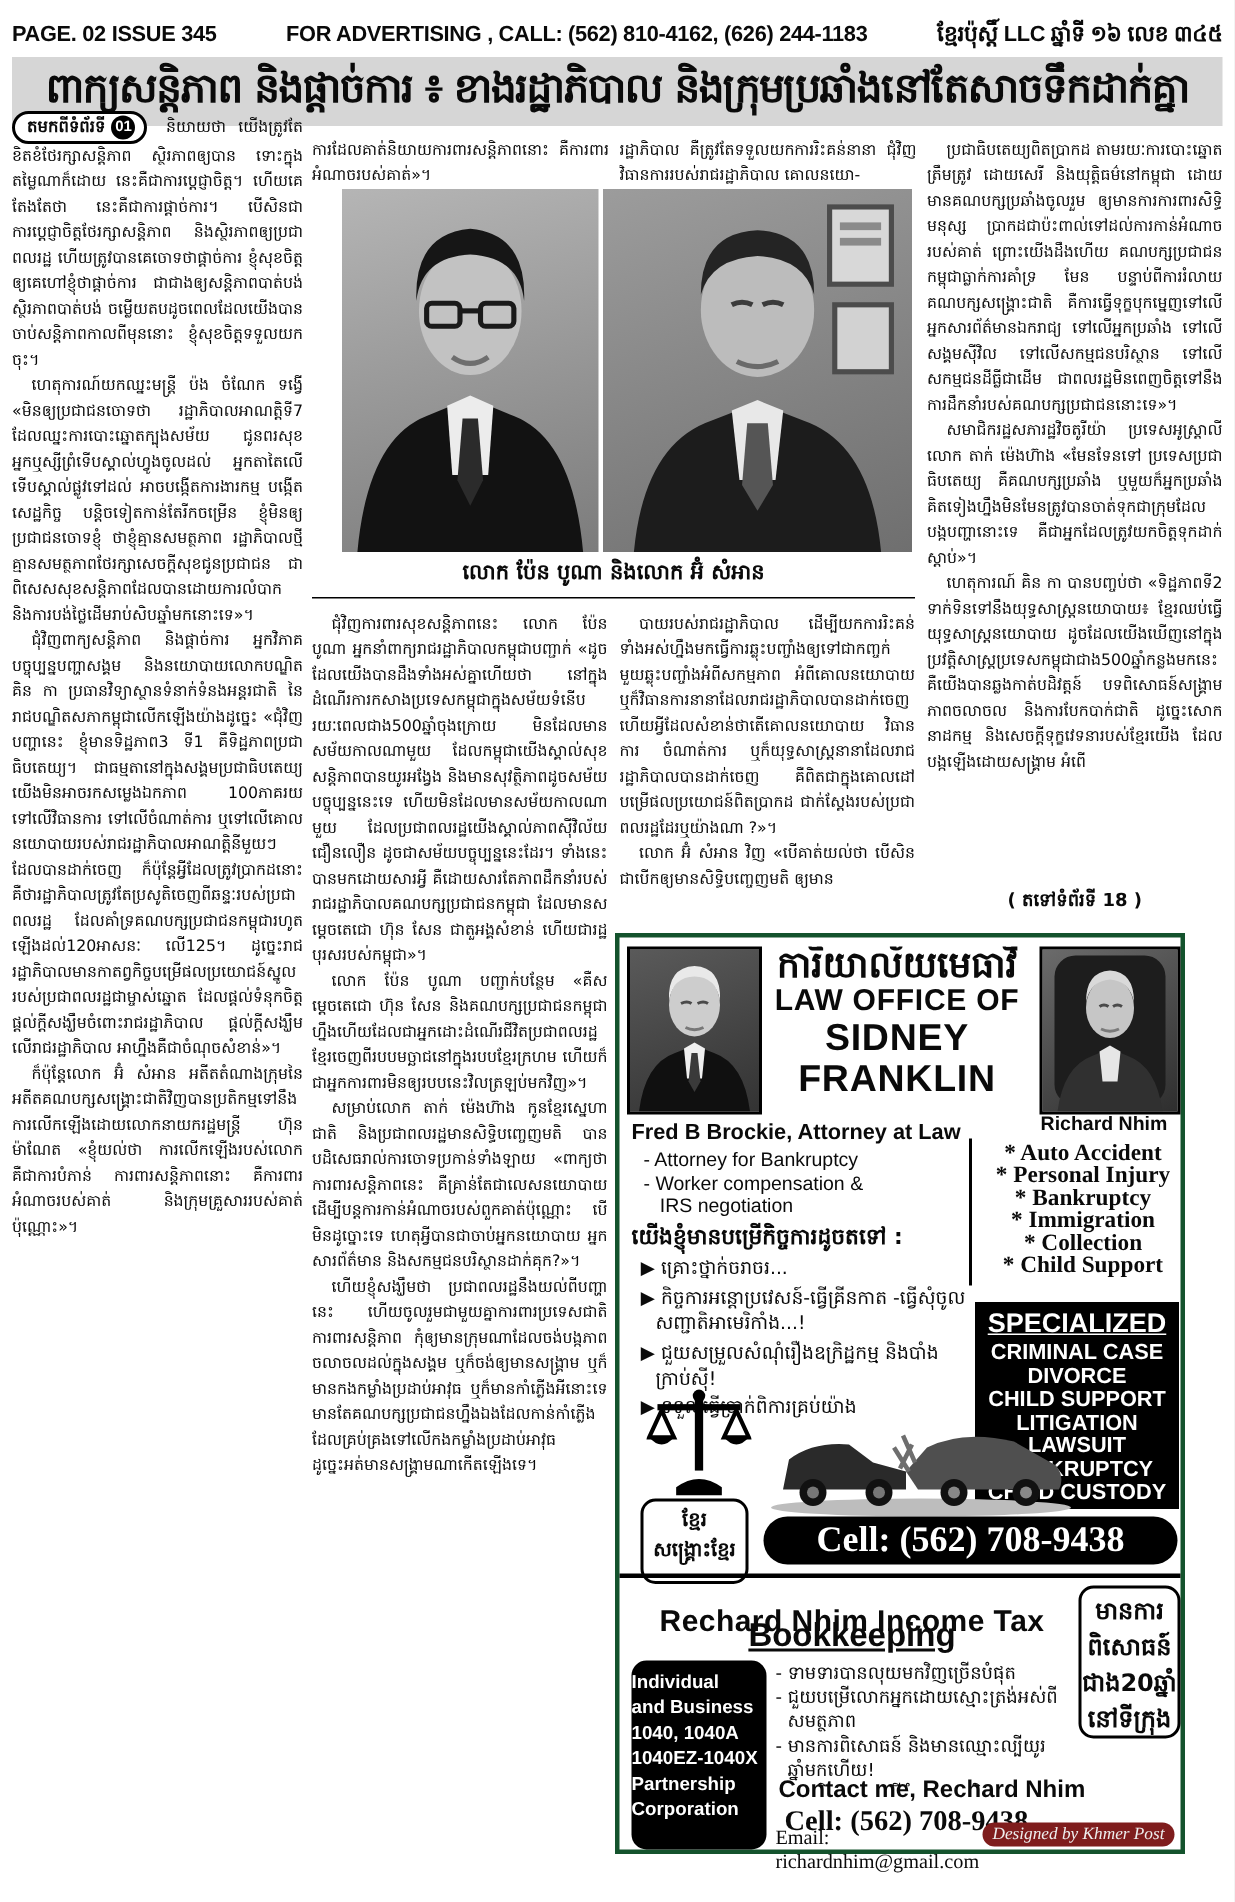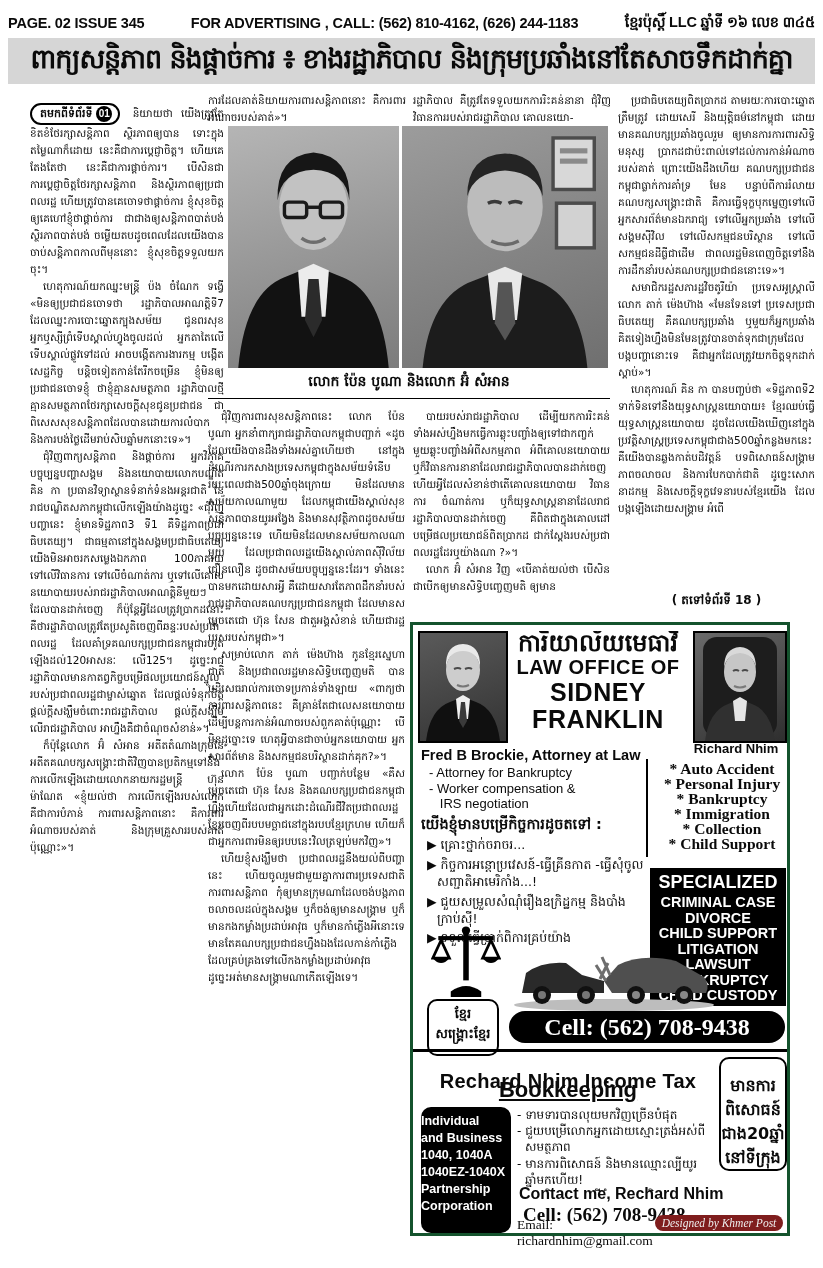--- a/index.html
+++ b/index.html
@@ -39,21 +39,21 @@
   .ad-title .t-law{font-family:"Liberation Sans",sans-serif;font-size:20px;font-weight:bold;display:block;letter-spacing:0.5px;}
   .ad-title .t-sid{font-family:"Liberation Sans",sans-serif;font-size:25px;font-weight:bold;display:block;letter-spacing:0.5px;}
   .att-name{font-family:"Liberation Sans",sans-serif;font-weight:bold;font-size:14.5px;}
   .att-lines p{margin:0;font-family:"Liberation Sans",sans-serif;font-size:13px;line-height:1.2;white-space:pre;}
   .rich-name{font-family:"Liberation Sans",sans-serif;font-weight:bold;font-size:13px;text-align:center;}
   .v-rule{border-left:2px solid #000;}
   .services p{margin:0;font-family:"Liberation Serif",serif;font-weight:bold;font-size:15.5px;line-height:15px;white-space:nowrap;}
   .kh-head{font-weight:bold;font-size:14.5px;white-space:nowrap;overflow:hidden;}
   .kh-bullets p{margin:0 0 3px 0;font-size:12.5px;line-height:1.35;text-indent:-10px;padding-left:10px;}
   .spec{background:#000;color:#fff;text-align:center;font-family:"Liberation Sans",sans-serif;font-weight:bold;}
-  .spec .sp-h{font-size:18px;margin:4px 0 2px 0;}
+  .spec .sp-h{font-size:18px;text-decoration:underline;margin:4px 0 2px 0;}
   .spec p{margin:0;font-size:14.5px;line-height:15.5px;}
   .kh-box{border:2px solid #000;border-radius:10px;text-align:center;font-weight:bold;font-size:13px;line-height:1.5;overflow:hidden;}
   .pill{background:#000;color:#fff;border-radius:22px;display:flex;align-items:center;justify-content:center;
         font-family:"Liberation Serif",serif;font-weight:bold;font-size:24px;}
   .tax-rule{border-top:3px solid #000;}
   .tax-title{font-family:"Liberation Sans",sans-serif;font-weight:bold;font-size:20px;text-align:center;letter-spacing:0.3px;margin-top:15px;}
   .tax-sub{font-family:"Liberation Sans",sans-serif;font-weight:bold;font-size:22px;text-decoration:underline;text-align:center;}
   .forms-box{background:#000;color:#fff;border-radius:8px;text-align:left;font-family:"Liberation Sans",sans-serif;
              font-weight:bold;}
   .forms-box p{margin:0;font-size:12.5px;line-height:17px;}
@@ -73,21 +73,21 @@
   <div class="abs masthead">
     <span>PAGE. 02  ISSUE 345</span>
     <span>FOR ADVERTISING ,  CALL: (562) 810-4162, (626) 244-1183</span>
     <span>ខ្មែរប៉ុស្តិ៍ LLC ឆ្នាំទី ១៦  លេខ ៣៤៥</span>
   </div>
 
   <div class="abs headline-bar">
     <span>ពាក្យសន្តិភាព និងផ្តាច់ការ ៖ ខាងរដ្ឋាភិបាល និងក្រុមប្រឆាំងនៅតែសាចទឹកដាក់គ្នា</span>
   </div>
 
-  <div class="abs kcol" style="left:8px;top:103px;width:194px;height:1138px;margin-left:22px;">
+  <div class="abs kcol" style="left:8px;top:74px;width:194px;height:1138px;">
     <p class="noindent">
       <span class="cont-pill">
         <span>តមកពីទំព័រទី</span>
         <span class="pg">01</span>
       </span>
       <span>និយាយថា យើងត្រូវតែខិតខំថែរក្សាសន្តិភាព ស្ថិរភាពឲ្យបាន ទោះក្នុងតម្លៃណាក៏ដោយ នេះគឺជាការប្តេជ្ញាចិត្ត។ ហើយគេតែងតែថា នេះគឺជាការផ្តាច់ការ។ បើសិនជាការប្តេជ្ញាចិត្តថែរក្សាសន្តិភាព និងស្ថិរភាពឲ្យប្រជាពលរដ្ឋ ហើយត្រូវបានគេចោទថាផ្តាច់ការ ខ្ញុំសុខចិត្តឲ្យគេហៅខ្ញុំថាផ្តាច់ការ ជាជាងឲ្យសន្តិភាពបាត់បង់ ស្ថិរភាពបាត់បង់ ចម្លើយតបដូចពេលដែលយើងបានចាប់សន្តិភាពកាលពីមុននោះ ខ្ញុំសុខចិត្តទទួលយកចុះ។</span>
     </p>
     <div>
         <p>ហេតុការណ៍យកឈ្នះមន្ត្រី ប៉ង ចំណែក ទង្វើ «មិនឲ្យប្រជាជនចោទថា រដ្ឋាភិបាលអាណត្តិទី7 ដែលឈ្នះការបោះឆ្នោតក្បុងសម័យ ជូនពរសុខ អ្នកឬស្សីព្រំទើបស្គាល់ហ្វូងចូលដល់ អ្នកតាតៃលើទើបស្គាល់ផ្លូវទៅដល់ អាចបង្កើតការងារកម្ម បង្កើតសេដ្ឋកិច្ច បន្តិចទៀតកាន់តែរីកចម្រើន ខ្ញុំមិនឲ្យប្រជាជនចោទខ្ញុំ ថាខ្ញុំគ្មានសមត្ថភាព រដ្ឋាភិបាលថ្មីគ្មានសមត្ថភាពថែរក្សាសេចក្តីសុខជូនប្រជាជន ជាពិសេសសុខសន្តិភាពដែលបានដោយការលំបាក និងការបង់ថ្លៃដើមរាប់សិបឆ្នាំមកនោះទេ»។</p>
         <p>ជុំវិញពាក្យសន្តិភាព និងផ្តាច់ការ អ្នកវិភាគបច្ចុប្បន្នបញ្ហាសង្គម និងនយោបាយលោកបណ្ឌិត គិន កា ប្រធានវិទ្យាស្ថានទំនាក់ទំនងអន្តរជាតិ នៃរាជបណ្ឌិតសភាកម្ពុជាលើកឡើងយ៉ាងដូច្នេះ «ជុំវិញបញ្ហានេះ ខ្ញុំមានទិដ្ឋភាព3 ទី1 គឺទិដ្ឋភាពប្រជាធិបតេយ្យ។ ជាធម្មតានៅក្នុងសង្គមប្រជាធិបតេយ្យ យើងមិនអាចរកសម្លេងឯកភាព 100ភាគរយទៅលើវិធានការ ទៅលើចំណាត់ការ ឬទៅលើគោលនយោបាយរបស់រាជរដ្ឋាភិបាលអាណត្តិនីមួយៗដែលបានដាក់ចេញ ក៏ប៉ុន្តែអ្វីដែលត្រូវប្រាកដនោះ គឺថារដ្ឋាភិបាលត្រូវតែប្រសូតិចេញពីឆន្ទៈរបស់ប្រជាពលរដ្ឋ ដែលគាំទ្រគណបក្សប្រជាជនកម្ពុជារហូតឡើងដល់120អាសនៈ លើ125។ ដូច្នេះរាជរដ្ឋាភិបាលមានកាតព្វកិច្ចបម្រើផលប្រយោជន៍ស្នូលរបស់ប្រជាពលរដ្ឋជាម្ចាស់ឆ្នោត ដែលផ្តល់ទំនុកចិត្ត ផ្តល់ក្តីសង្ឃឹមចំពោះរាជរដ្ឋាភិបាល ផ្តល់ក្តីសង្ឃឹមលើរាជរដ្ឋាភិបាល អាហ្នឹងគឺជាចំណុចសំខាន់»។</p>
@@ -130,22 +130,22 @@
       <path d="M50 44 Q54 42 58 44 M62 44 Q66 42 70 44" stroke="#3a3a3a" stroke-width="2" fill="none"></path>
       <path d="M52 66 Q60 70 68 66" stroke="#6a6a6a" stroke-width="2" fill="none"></path>
     </svg>
   </div>
   <div class="abs caption" style="left:208px;top:372px;width:402px;">លោក ប៉ែន បូណា និងលោក អ៊ំ សំអាន</div>
   <div class="abs cap-rule" style="left:208px;top:398px;width:402px;height:0;"></div>
 
   <div class="abs kcol" style="left:208px;top:408px;width:197px;height:820px;">
     <div>
         <p>ជុំវិញការពារសុខសន្តិភាពនេះ លោក ប៉ែន បូណា អ្នកនាំពាក្យរាជរដ្ឋាភិបាលកម្ពុជាបញ្ជាក់ «ដូចដែលយើងបានដឹងទាំងអស់គ្នាហើយថា នៅក្នុងដំណើរការកសាងប្រទេសកម្ពុជាក្នុងសម័យទំនើប រយៈពេលជាង500ឆ្នាំចុងក្រោយ មិនដែលមានសម័យកាលណាមួយ ដែលកម្ពុជាយើងស្គាល់សុខសន្តិភាពបានយូរអង្វែង និងមានសុវត្ថិភាពដូចសម័យបច្ចុប្បន្ននេះទេ ហើយមិនដែលមានសម័យកាលណាមួយ ដែលប្រជាពលរដ្ឋយើងស្គាល់ភាពស៊ីវិល័យ ជឿនលឿន ដូចជាសម័យបច្ចុប្បន្ននេះដែរ។ ទាំងនេះបានមកដោយសារអ្វី គឺដោយសារតែភាពដឹកនាំរបស់រាជរដ្ឋាភិបាលគណបក្សប្រជាជនកម្ពុជា ដែលមានសម្តេចតេជោ ហ៊ុន សែន ជាតួអង្គសំខាន់ ហើយជារដ្ឋបុរសរបស់កម្ពុជា»។</p>
+        <p>លោក ប៉ែន បូណា បញ្ជាក់បន្ថែម «គឺសម្តេចតេជោ ហ៊ុន សែន និងគណបក្សប្រជាជនកម្ពុជាហ្នឹងហើយដែលជាអ្នកដោះដំណើរជីវិតប្រជាពលរដ្ឋខ្មែរចេញពីរបបមច្ឆាជនៅក្នុងរបបខ្មែរក្រហម ហើយក៏ជាអ្នកការពារមិនឲ្យរបបនេះវិលត្រឡប់មកវិញ»។</p>
         <p>សម្រាប់លោក តាក់ ម៉េងហ៊ាង កូនខ្មែរស្នេហាជាតិ និងប្រជាពលរដ្ឋមានសិទ្ធិបញ្ចេញមតិ បានបដិសេធរាល់ការចោទប្រកាន់ទាំងឡាយ «ពាក្យថាការពារសន្តិភាពនេះ គឺគ្រាន់តែជាលេសនយោបាយ ដើម្បីបន្តការកាន់អំណាចរបស់ពួកគាត់ប៉ុណ្ណោះ បើមិនដូច្នោះទេ ហេតុអ្វីបានជាចាប់អ្នកនយោបាយ អ្នកសារព័ត៌មាន និងសកម្មជនបរិស្ថានដាក់គុក?»។</p>
-        <p>លោក ប៉ែន បូណា បញ្ជាក់បន្ថែម «គឺសម្តេចតេជោ ហ៊ុន សែន និងគណបក្សប្រជាជនកម្ពុជាហ្នឹងហើយដែលជាអ្នកដោះដំណើរជីវិតប្រជាពលរដ្ឋខ្មែរចេញពីរបបមច្ឆាជនៅក្នុងរបបខ្មែរក្រហម ហើយក៏ជាអ្នកការពារមិនឲ្យរបបនេះវិលត្រឡប់មកវិញ»។</p>
         <p>ហើយខ្ញុំសង្ឃឹមថា ប្រជាពលរដ្ឋនឹងយល់ពីបញ្ហានេះ ហើយចូលរួមជាមួយគ្នាការពារប្រទេសជាតិ ការពារសន្តិភាព កុំឲ្យមានក្រុមណាដែលចង់បង្កភាពចលាចលដល់ក្នុងសង្គម ឬក៏ចង់ឲ្យមានសង្គ្រាម ឬក៏មានកងកម្លាំងប្រដាប់អាវុធ ឬក៏មានកាំភ្លើងអីនោះទេ មានតែគណបក្សប្រជាជនហ្នឹងឯងដែលកាន់កាំភ្លើង ដែលគ្រប់គ្រងទៅលើកងកម្លាំងប្រដាប់អាវុធ ដូច្នេះអត់មានសង្គ្រាមណាកើតឡើងទេ។</p>
       </div>
   </div>
 
   <div class="abs kcol" style="left:413px;top:408px;width:197px;height:208px;">
     <div>
         <p>បាយរបស់រាជរដ្ឋាភិបាល ដើម្បីយកការរិះគន់ទាំងអស់ហ្នឹងមកធ្វើការឆ្លុះបញ្ចាំងឲ្យទៅជាកញ្ចក់មួយឆ្លុះបញ្ចាំងអំពីសកម្មភាព អំពីគោលនយោបាយ ឬក៏វិធានការនានាដែលរាជរដ្ឋាភិបាលបានដាក់ចេញ ហើយអ្វីដែលសំខាន់ថាតើគោលនយោបាយ វិធានការ ចំណាត់ការ ឬក៏យុទ្ធសាស្ត្រនានាដែលរាជរដ្ឋាភិបាលបានដាក់ចេញ គឺពិតជាក្នុងគោលដៅបម្រើផលប្រយោជន៍ពិតប្រាកដ ជាក់ស្តែងរបស់ប្រជាពលរដ្ឋដែរឬយ៉ាងណា ?»។</p>
         <p>លោក អ៊ំ សំអាន វិញ «បើគាត់យល់ថា បើសិនជាបើកឲ្យមានសិទ្ធិបញ្ចេញមតិ ឲ្យមាន</p>
       </div>
   </div>
@@ -264,21 +264,21 @@
         <div>ខ្មែរ</div>
         <div>សង្គ្រោះខ្មែរ</div>
       </div>
 
     <div class="abs pill" style="left:96px;top:386px;width:276px;height:32px;">Cell: (562) 708-9438</div>
 
     <div class="abs tax-rule" style="left:0px;top:424px;width:374px;height:0;"></div>
     <div class="abs tax-title" style="left:0px;top:430px;width:310px;">Rechard Nhim Income Tax</div>
     <div class="abs tax-sub" style="left:0px;top:452px;width:310px;">Bookkeeping</div>
 
-    <div class="abs exp-box" style="left:306px;top:432px;width:64px;height:94px;padding-top:16px;">
+    <div class="abs exp-box" style="left:306px;top:432px;width:64px;height:94px;padding-top:4px;">
         <div>មានការ</div>
         <div>ពិសោធន៍</div>
         <div>ជាង20ឆ្នាំ</div>
         <div>នៅទីក្រុង</div>
       </div>
 
     <div class="abs forms-box" style="left:8px;top:482px;width:90px;height:120px;border-radius:10px;padding-top:6px;">
         <p>Individual</p>
         <p>and Business</p>
         <p>1040, 1040A</p>

